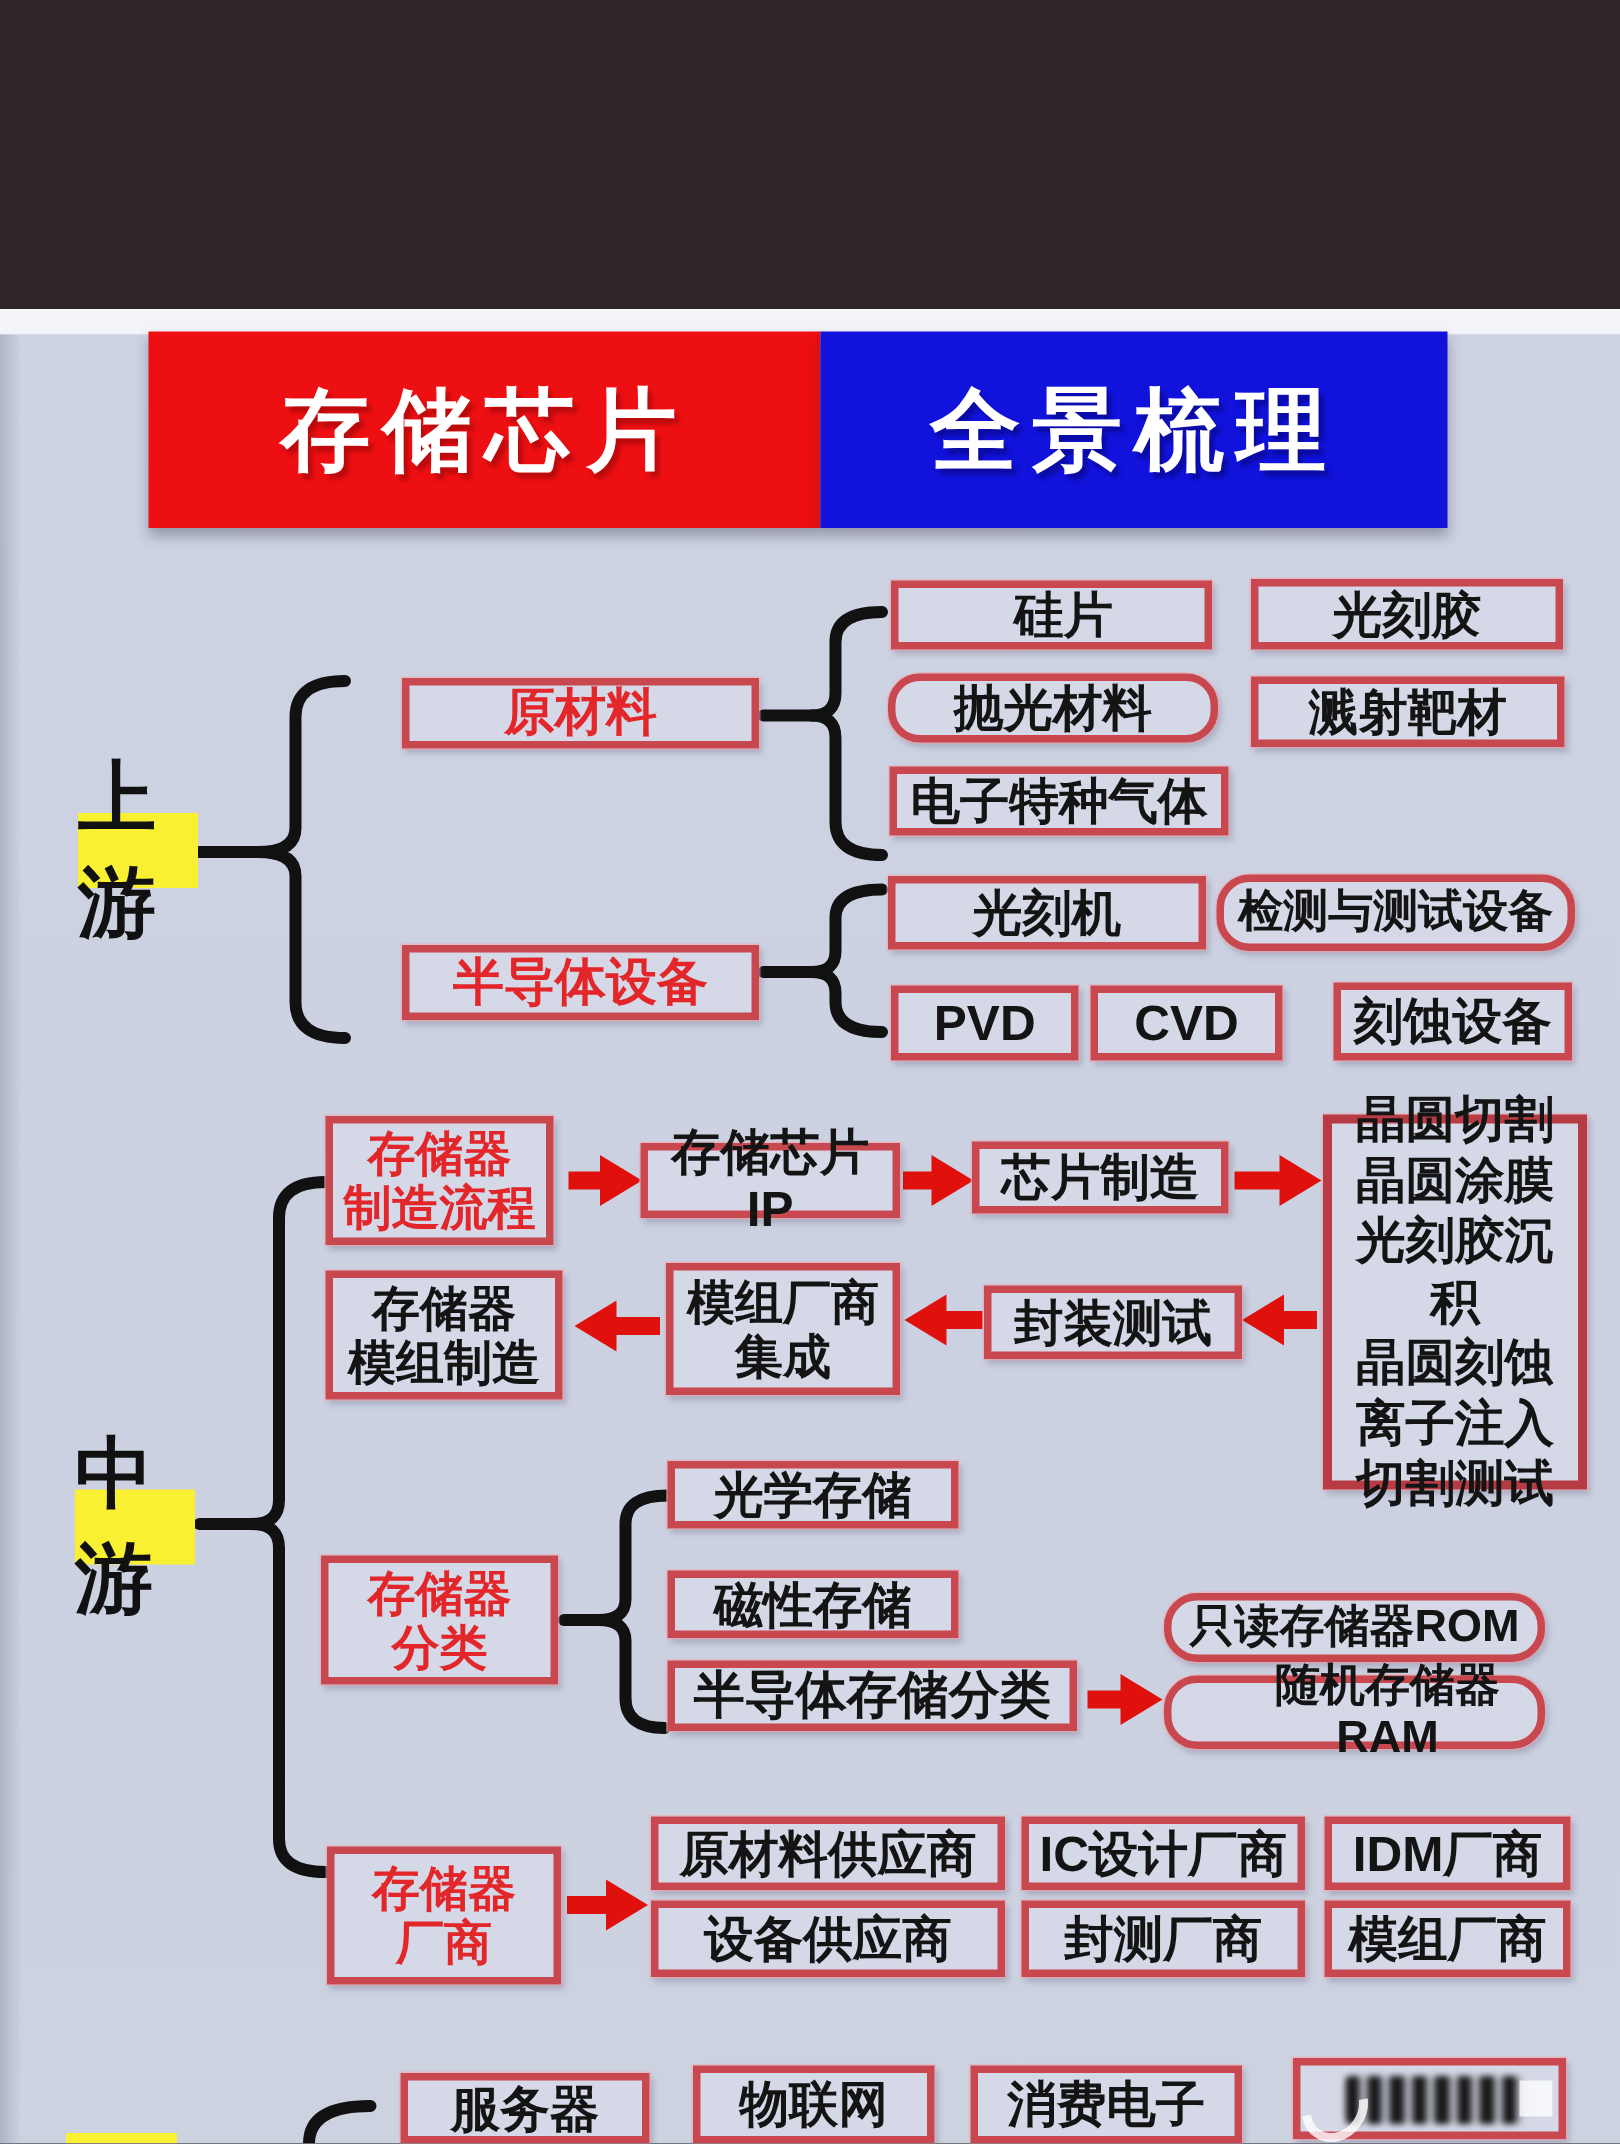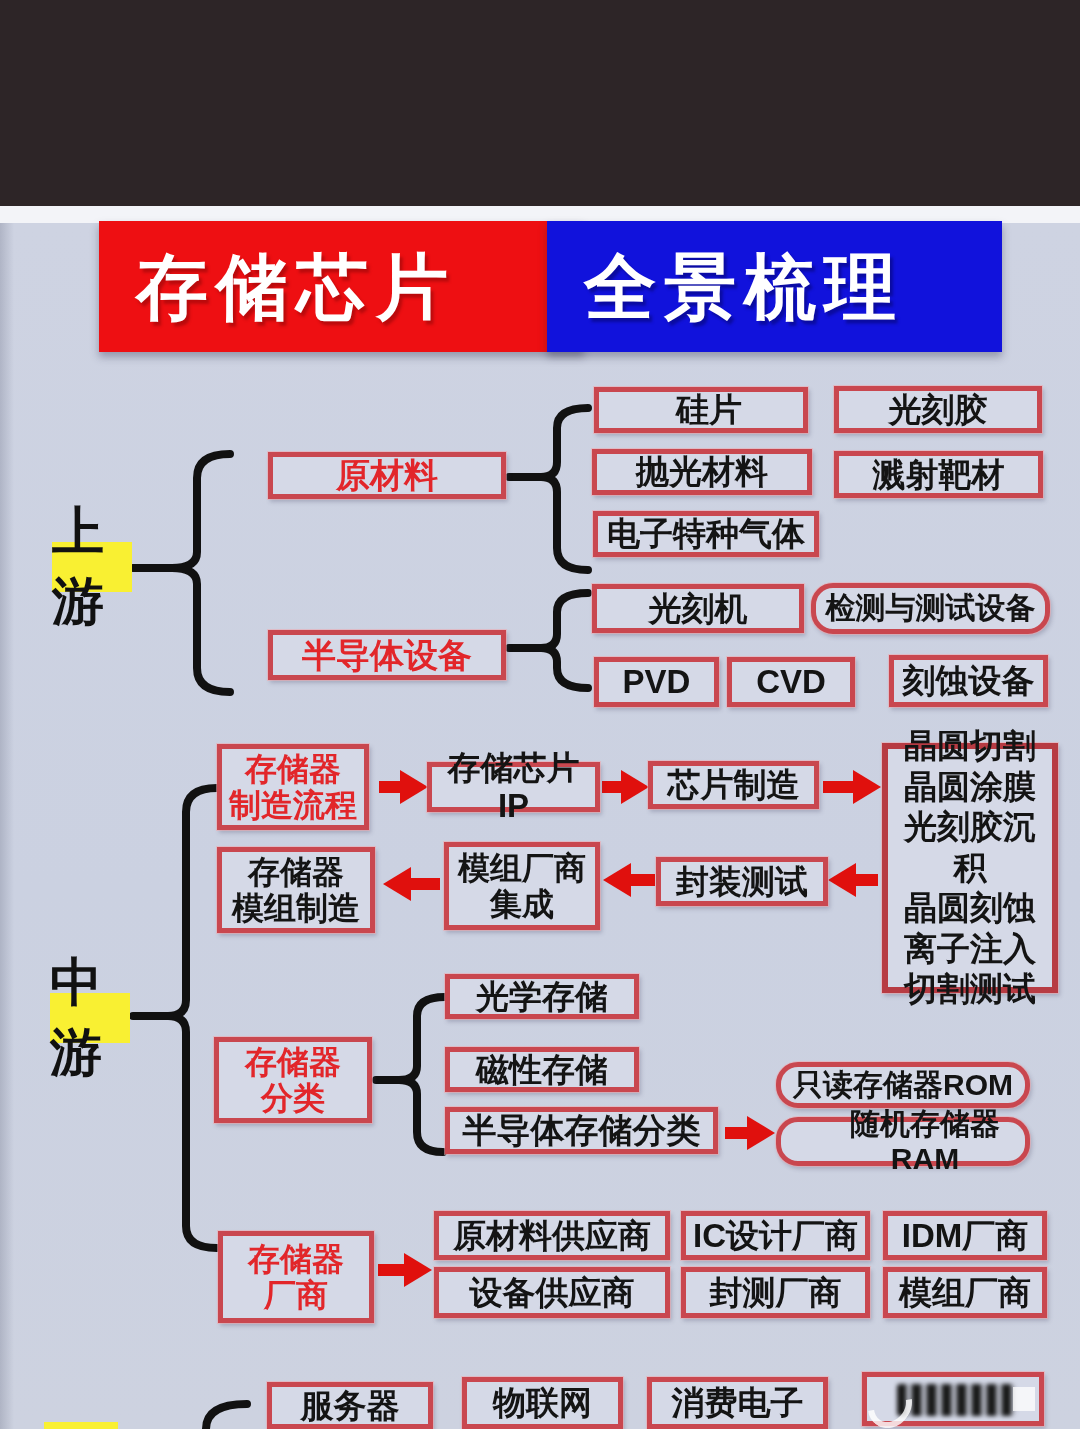--- a/index.html
+++ b/index.html
@@ -3,23 +3,23 @@
 <meta charset="utf-8">
 <style>
   html,body{margin:0;padding:0;background:#1d191a;}
   .stage{position:relative;width:1080px;height:1429px;overflow:hidden;
          font-family:"Liberation Sans","DejaVu Sans",sans-serif;background:#ccd2e1;}
   .header-dark{position:absolute;left:0;top:0;width:1080px;height:208px;background:#2d2527;}
   .white-strip{position:absolute;left:0;top:206px;width:1080px;height:17px;background:#f3f4f8;}
   .content-tint{position:absolute;left:0;top:223px;width:1080px;height:1206px;
     background:linear-gradient(90deg,rgba(120,125,145,.35) 0,rgba(120,125,145,0) 14px),
                linear-gradient(180deg,#ced3e2 0,#cbd1e1 55%,#cdd2e0 100%);}
-  .banner{position:absolute;top:221px;display:flex;align-items:center;
-          color:#fff;font-weight:900;font-size:72px;letter-spacing:8px;line-height:1;
-          box-shadow:0 5px 8px rgba(40,40,70,.35);padding-left:37px;}
+  .banner{position:absolute;top:221px;display:flex;align-items:center;justify-content:center;
+          color:#fff;font-weight:900;font-size:60px;letter-spacing:8px;line-height:1;
+          box-shadow:0 5px 8px rgba(40,40,70,.35);}
   .banner-red{left:99px;width:448px;height:131px;background:#ee0f12;text-shadow:3px 4px 3px rgba(90,0,0,.35);}
   .banner-blue{left:547px;width:418px;height:131px;background:#1112dc;text-shadow:3px 4px 3px rgba(0,0,70,.4);}
   .ylabel{position:absolute;background:#f9f032;color:#111;font-weight:bold;font-size:52px;
           display:flex;align-items:center;justify-content:center;letter-spacing:2px;font-family:Liberation Mono, monospace;}
   .bx,.pbx{position:absolute;display:flex;flex-direction:column;align-items:center;justify-content:center;
        background:#d5d9e7;border:5px solid #c9474f;box-sizing:border-box;
        box-shadow:0 0 0 1px rgba(240,170,175,.55), 2px 3px 4px rgba(60,60,90,.25);
        text-align:center;line-height:1.14;}
   .bx{color:#141414;font-weight:bold;font-size:33px;}
   .pbx{color:#e2262a;font-weight:bold;font-size:32px;}
@@ -113,21 +113,21 @@
   <div class="pbx fs34" style="left:268px;top:630px;width:238px;height:50px;">
     <span>半导体设备</span>
   </div>
 
   <div class="bx" style="left:594px;top:387px;width:214px;height:46px;padding-left:16px;">
     <span>硅片</span>
     </div>
   <div class="bx" style="left:834px;top:386px;width:208px;height:47px;">
     <span>光刻胶</span>
     </div>
-  <div class="bx" style="left:592px;top:449px;width:220px;height:46px;">
+  <div class="bx" style="left:592px;top:449px;width:220px;height:46px;border-radius:21px;">
     <span>抛光材料</span>
     </div>
   <div class="bx" style="left:834px;top:451px;width:209px;height:47px;">
     <span>溅射靶材</span>
     </div>
   <div class="bx" style="left:593px;top:511px;width:226px;height:46px;">
     <span>电子特种气体</span>
     </div>
 
   <div class="bx" style="left:592px;top:584px;width:212px;height:49px;">

